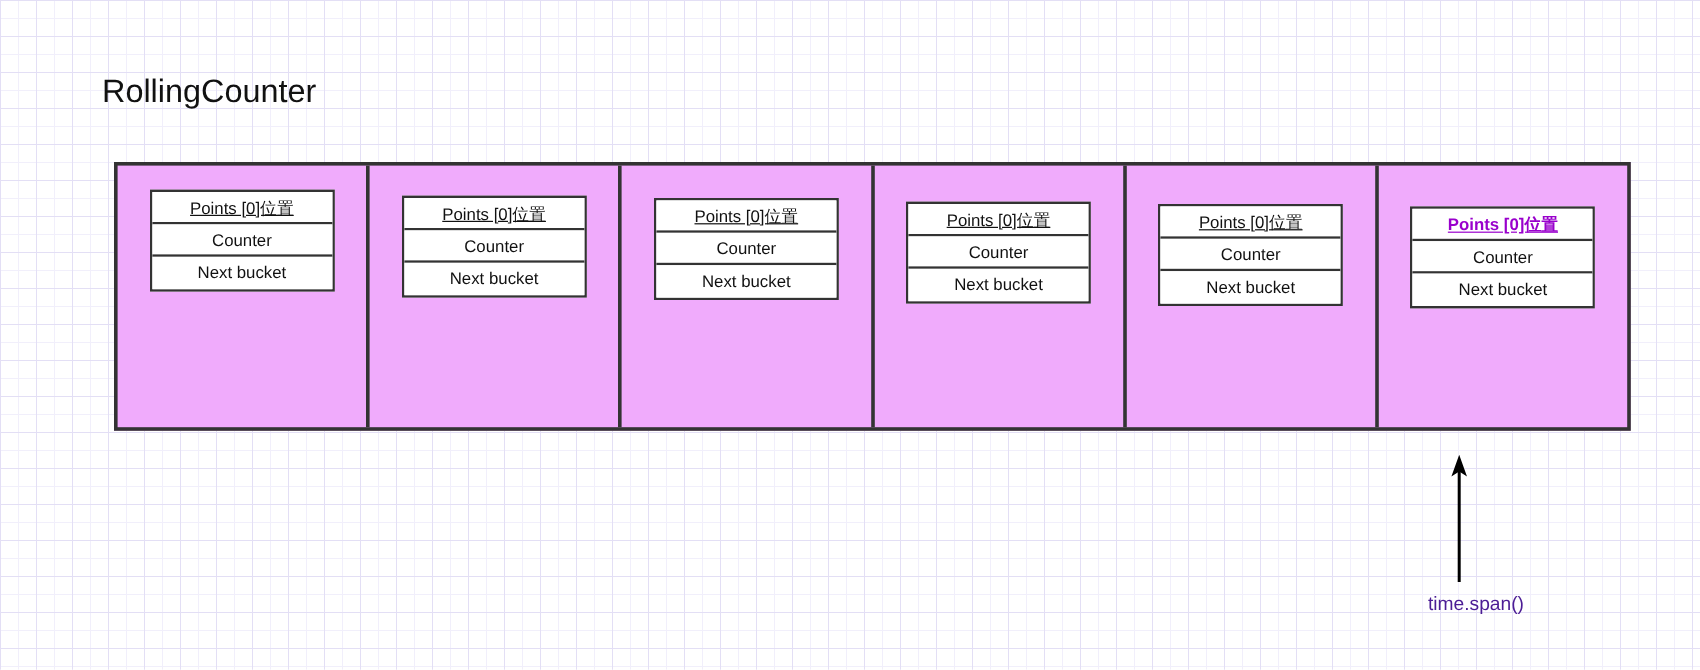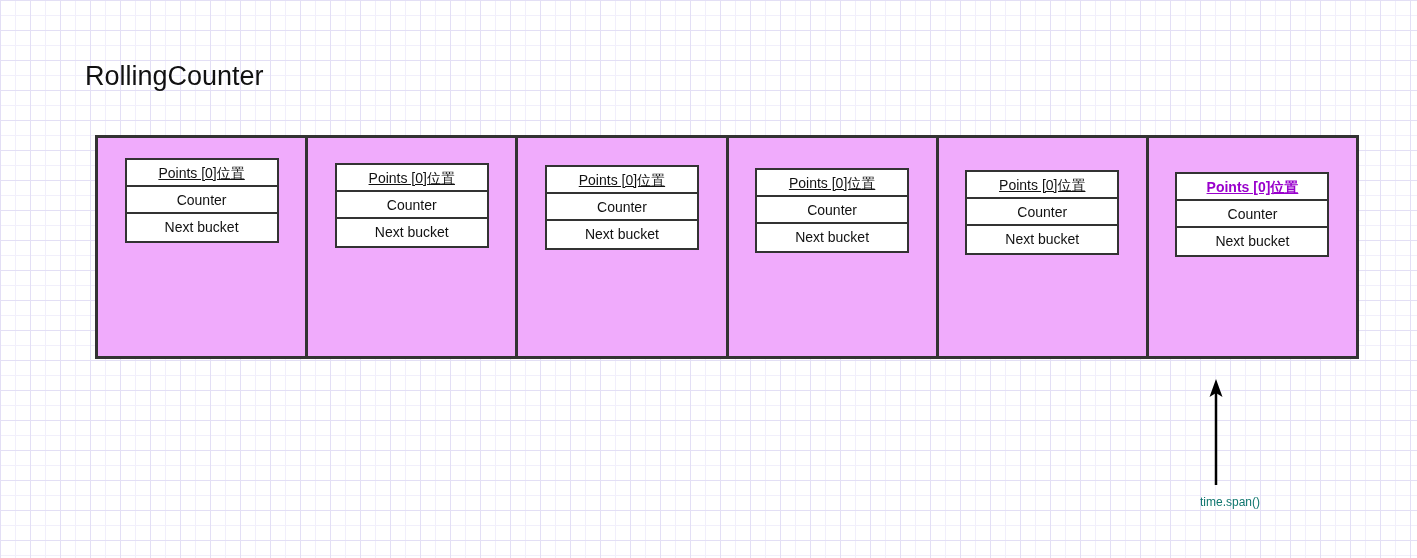--- a/index.html
+++ b/index.html
@@ -77,22 +77,22 @@
     top: 376px;
     width: 40px;
     height: 112px;
   }
   .time-span-label {
     position: absolute;
     left: 1165px;
     top: 495px;
     width: 130px;
     text-align: center;
-    font-size: 12px;
-    color: #0f766e;
+    font-size: 16px;
+    color: #4c1d95;
     white-space: nowrap;
   }
 </style>
 </head>
 <body>
 
 <div class="diagram-title">RollingCounter</div>
 
 <div class="outer-box">
 

